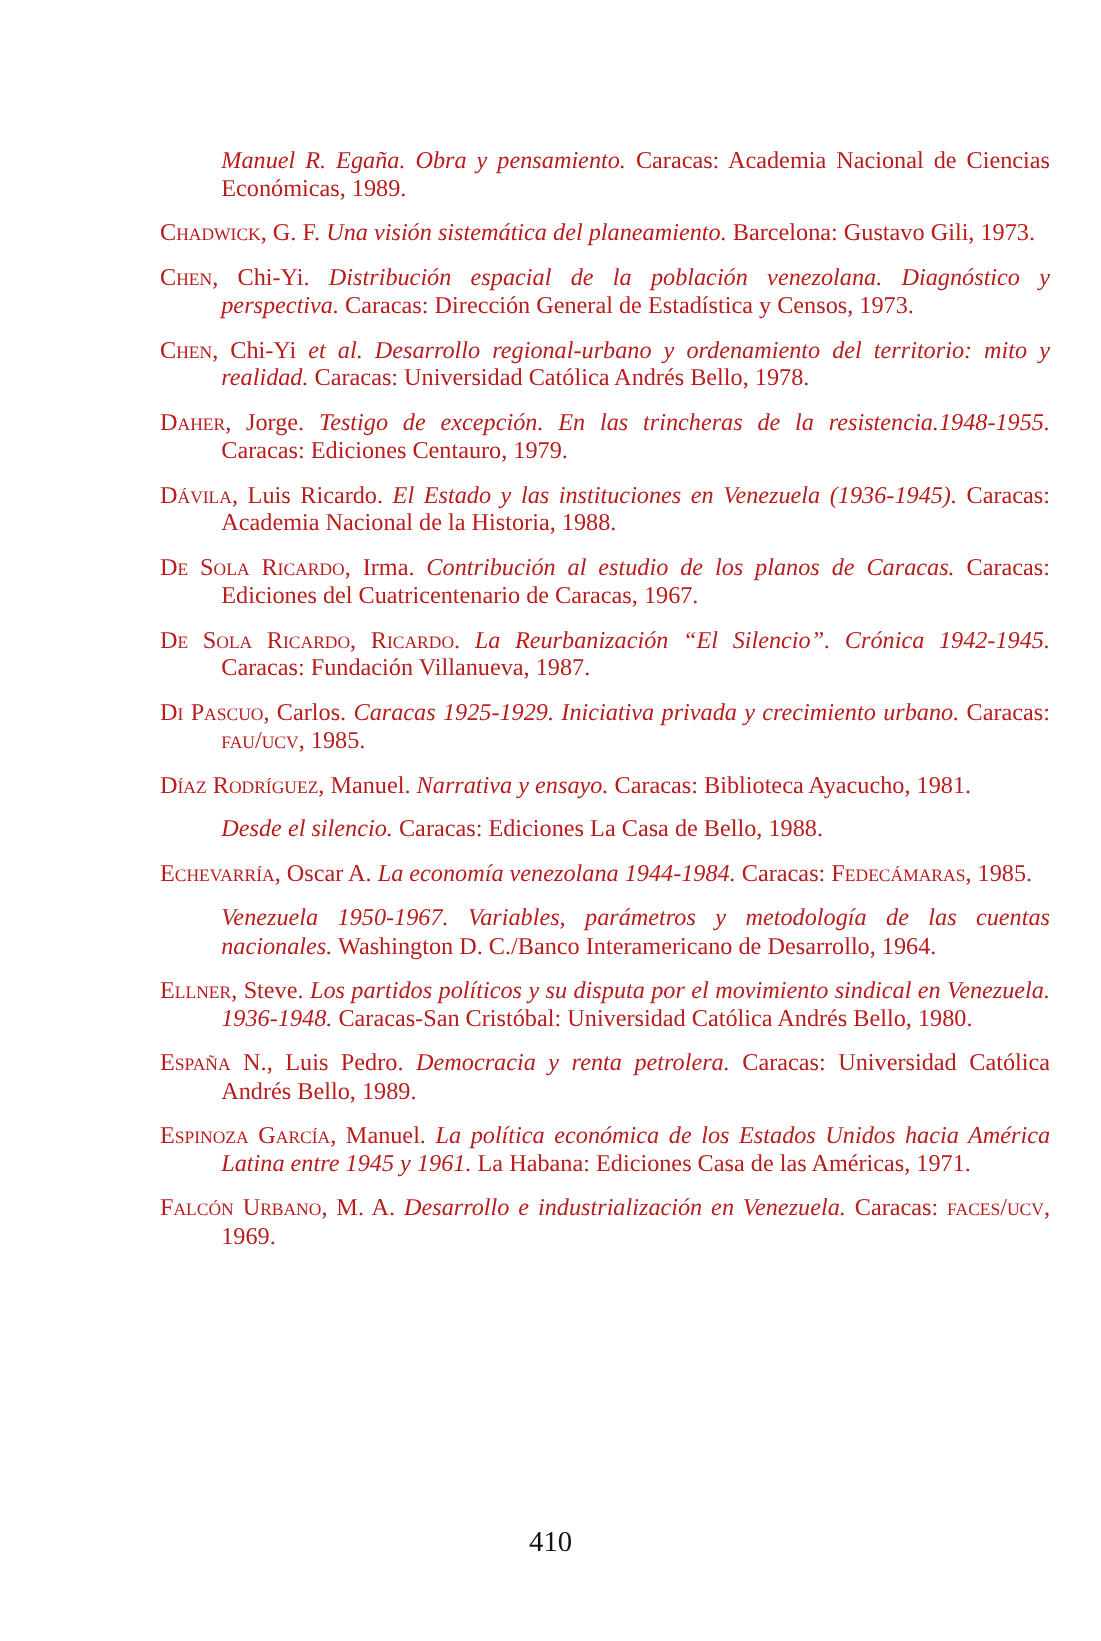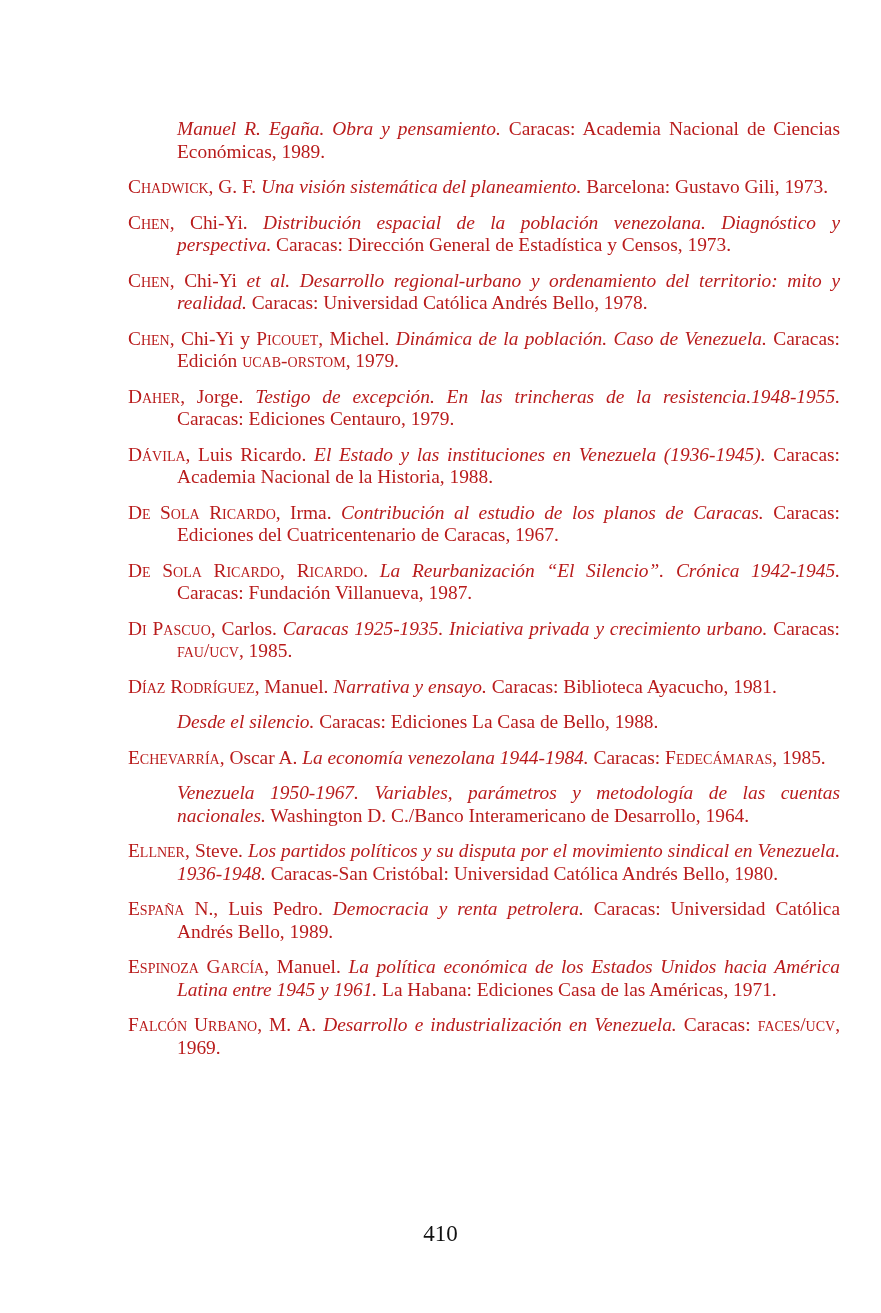--- a/index.html
+++ b/index.html
@@ -25,26 +25,25 @@
 </style>
 </head>
 <body>
 
 <div class="page">
   <div id="entries">
       <p class="entry cont"><span class="it">Manuel R. Egaña. Obra y pensamiento.</span><span> Caracas: Academia Nacional de Ciencias Económicas, 1989.</span></p>
       <p class="entry"><span class="sc">Chadwick</span><span>, G. F. </span><span class="it">Una visión sistemática del planeamiento.</span><span> Barcelona: Gustavo Gili, 1973.</span></p>
       <p class="entry"><span class="sc">Chen</span><span>, Chi-Yi. </span><span class="it">Distribución espacial de la población venezolana. Diagnóstico y perspectiva.</span><span> Caracas: Dirección General de Estadística y Censos, 1973.</span></p>
       <p class="entry"><span class="sc">Chen</span><span>, Chi-Yi </span><span class="it">et al. Desarrollo regional-urbano y ordenamiento del territorio: mito y realidad.</span><span> Caracas: Universidad Católica Andrés Bello, 1978.</span></p>
-      <p class="entry"><span class="sc">Chen</span><span>, Chi-Yi y </span><span class="sc">Picouet</span><span>, Michel. </span><span class="it">Dinámica de la población. Caso de Venezuela.</span><span> Caracas: Edición </span><span class="sc">ucab-orstom</span><span>, 1979.</span></p>
       <p class="entry"><span class="sc">Daher</span><span>, Jorge. </span><span class="it">Testigo de excepción. En las trincheras de la resistencia.1948-1955.</span><span> Caracas: Ediciones Centauro, 1979.</span></p>
       <p class="entry"><span class="sc">Dávila</span><span>, Luis Ricardo. </span><span class="it">El Estado y las instituciones en Venezuela (1936-1945).</span><span> Caracas: Academia Nacional de la Historia, 1988.</span></p>
       <p class="entry"><span class="sc">De Sola Ricardo</span><span>, Irma. </span><span class="it">Contribución al estudio de los planos de Caracas.</span><span> Caracas: Ediciones del Cuatricentenario de Caracas, 1967.</span></p>
       <p class="entry"><span class="sc">De Sola Ricardo</span><span>, </span><span class="sc">Ricardo</span><span>. </span><span class="it">La Reurbanización “El Silencio”. Crónica 1942-1945.</span><span> Caracas: Fundación Villanueva, 1987.</span></p>
-      <p class="entry"><span class="sc">Di Pascuo</span><span>, Carlos. </span><span class="it">Caracas 1925-1935. Iniciativa privada y crecimiento urbano.</span><span> Caracas: </span><span class="sc">fau/ucv</span><span>, 1985.</span></p>
+      <p class="entry"><span class="sc">Di Pascuo</span><span>, Carlos. </span><span class="it">Caracas 1925-1929. Iniciativa privada y crecimiento urbano.</span><span> Caracas: </span><span class="sc">fau/ucv</span><span>, 1985.</span></p>
       <p class="entry"><span class="sc">Díaz Rodríguez</span><span>, Manuel. </span><span class="it">Narrativa y ensayo.</span><span> Caracas: Biblioteca Ayacucho, 1981.</span></p>
       <p class="entry cont"><span class="it">Desde el silencio.</span><span> Caracas: Ediciones La Casa de Bello, 1988.</span></p>
       <p class="entry"><span class="sc">Echevarría</span><span>, Oscar A. </span><span class="it">La economía venezolana 1944-1984.</span><span> Caracas: </span><span class="sc">Fedecámaras</span><span>, 1985.</span></p>
       <p class="entry cont"><span class="it">Venezuela 1950-1967. Variables, parámetros y metodología de las cuentas nacionales.</span><span> Washington D. C./Banco Interamericano de Desarrollo, 1964.</span></p>
       <p class="entry"><span class="sc">Ellner</span><span>, Steve. </span><span class="it">Los partidos políticos y su disputa por el movimiento sindical en Venezuela. 1936-1948.</span><span> Caracas-San Cristóbal: Universidad Católica Andrés Bello, 1980.</span></p>
       <p class="entry"><span class="sc">España</span><span> N., Luis Pedro. </span><span class="it">Democracia y renta petrolera.</span><span> Caracas: Universidad Católica Andrés Bello, 1989.</span></p>
       <p class="entry"><span class="sc">Espinoza García</span><span>, Manuel. </span><span class="it">La política económica de los Estados Unidos hacia América Latina entre 1945 y 1961.</span><span> La Habana: Ediciones Casa de las Américas, 1971.</span></p>
       <p class="entry"><span class="sc">Falcón Urbano</span><span>, M. A. </span><span class="it">Desarrollo e industrialización en Venezuela.</span><span> Caracas: </span><span class="sc">faces/ucv</span><span>, 1969.</span></p>
     </div>
 </div>

